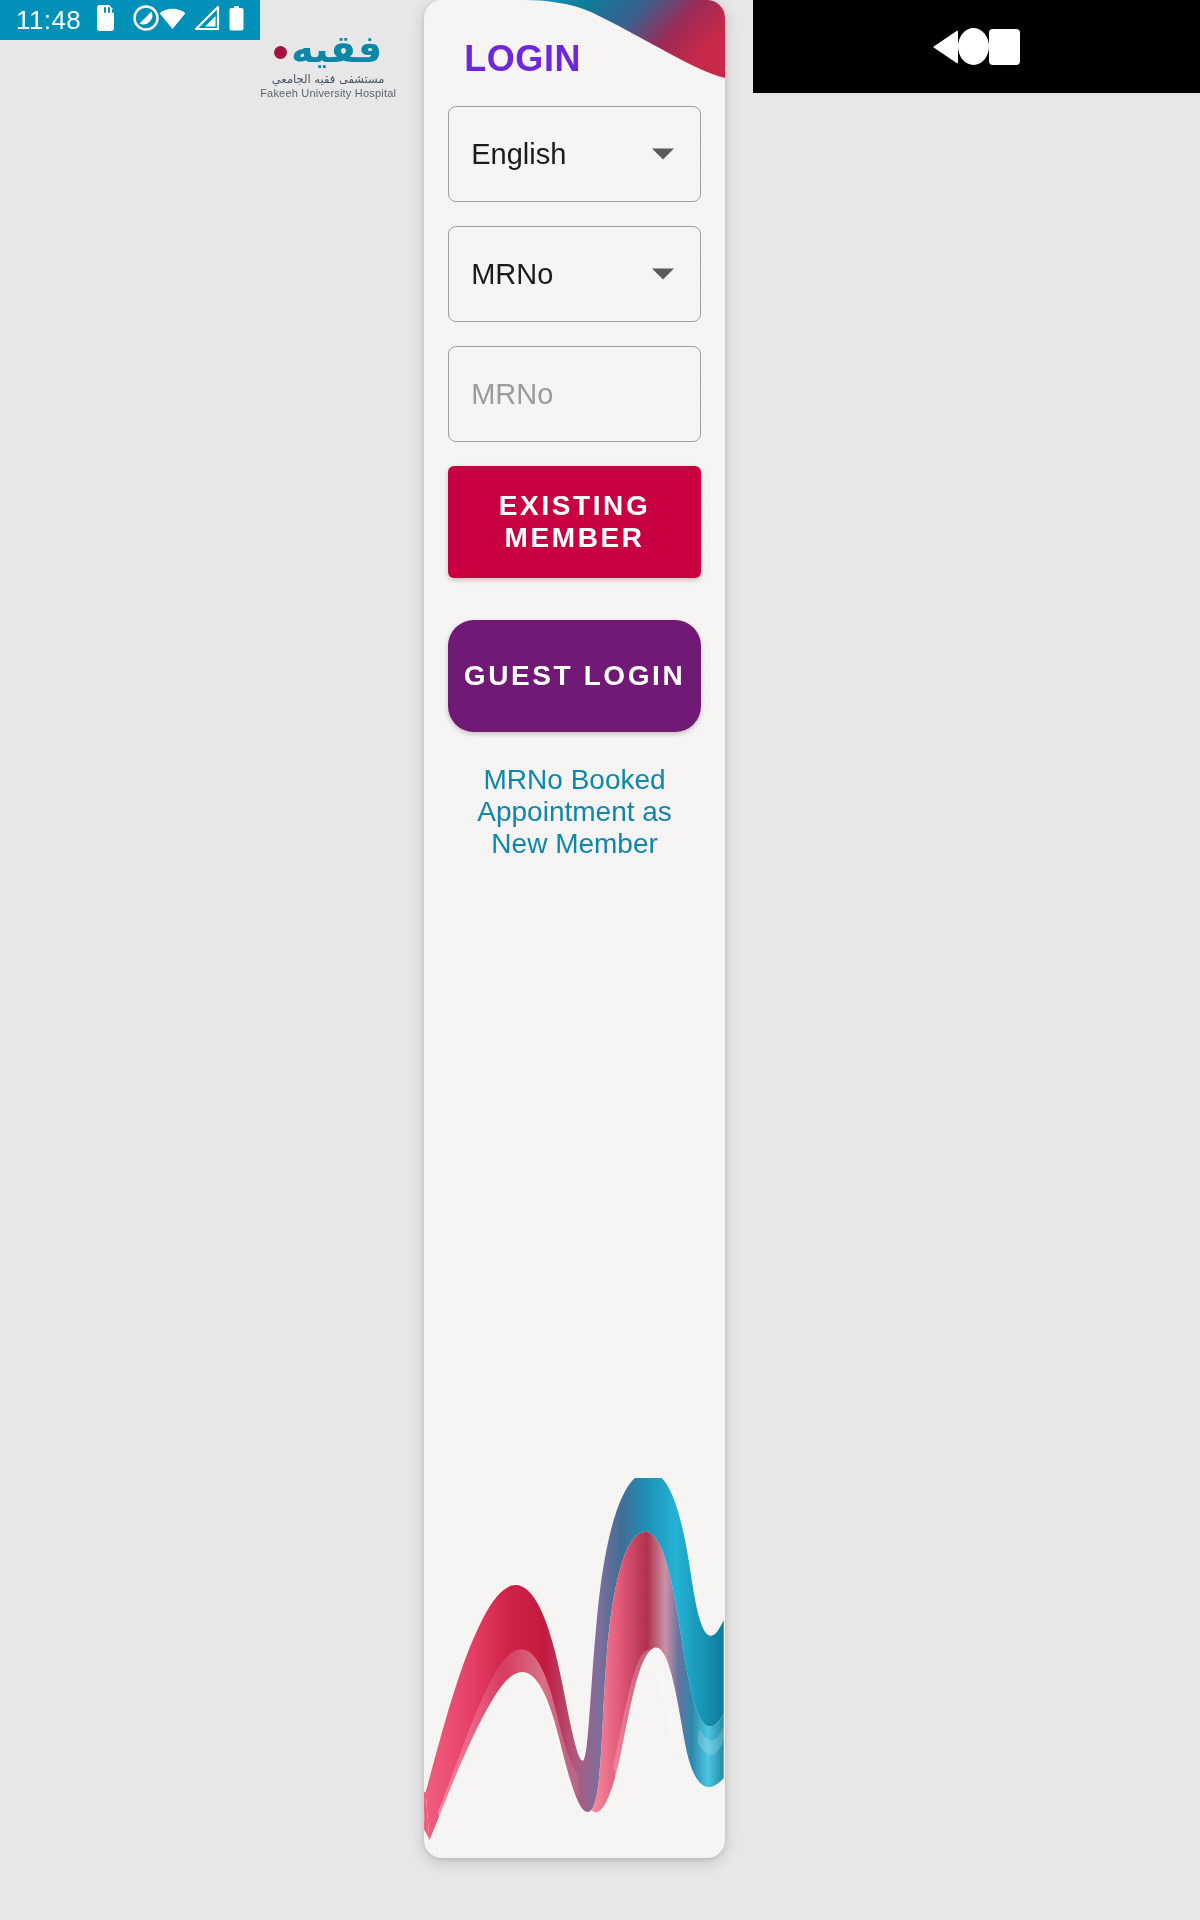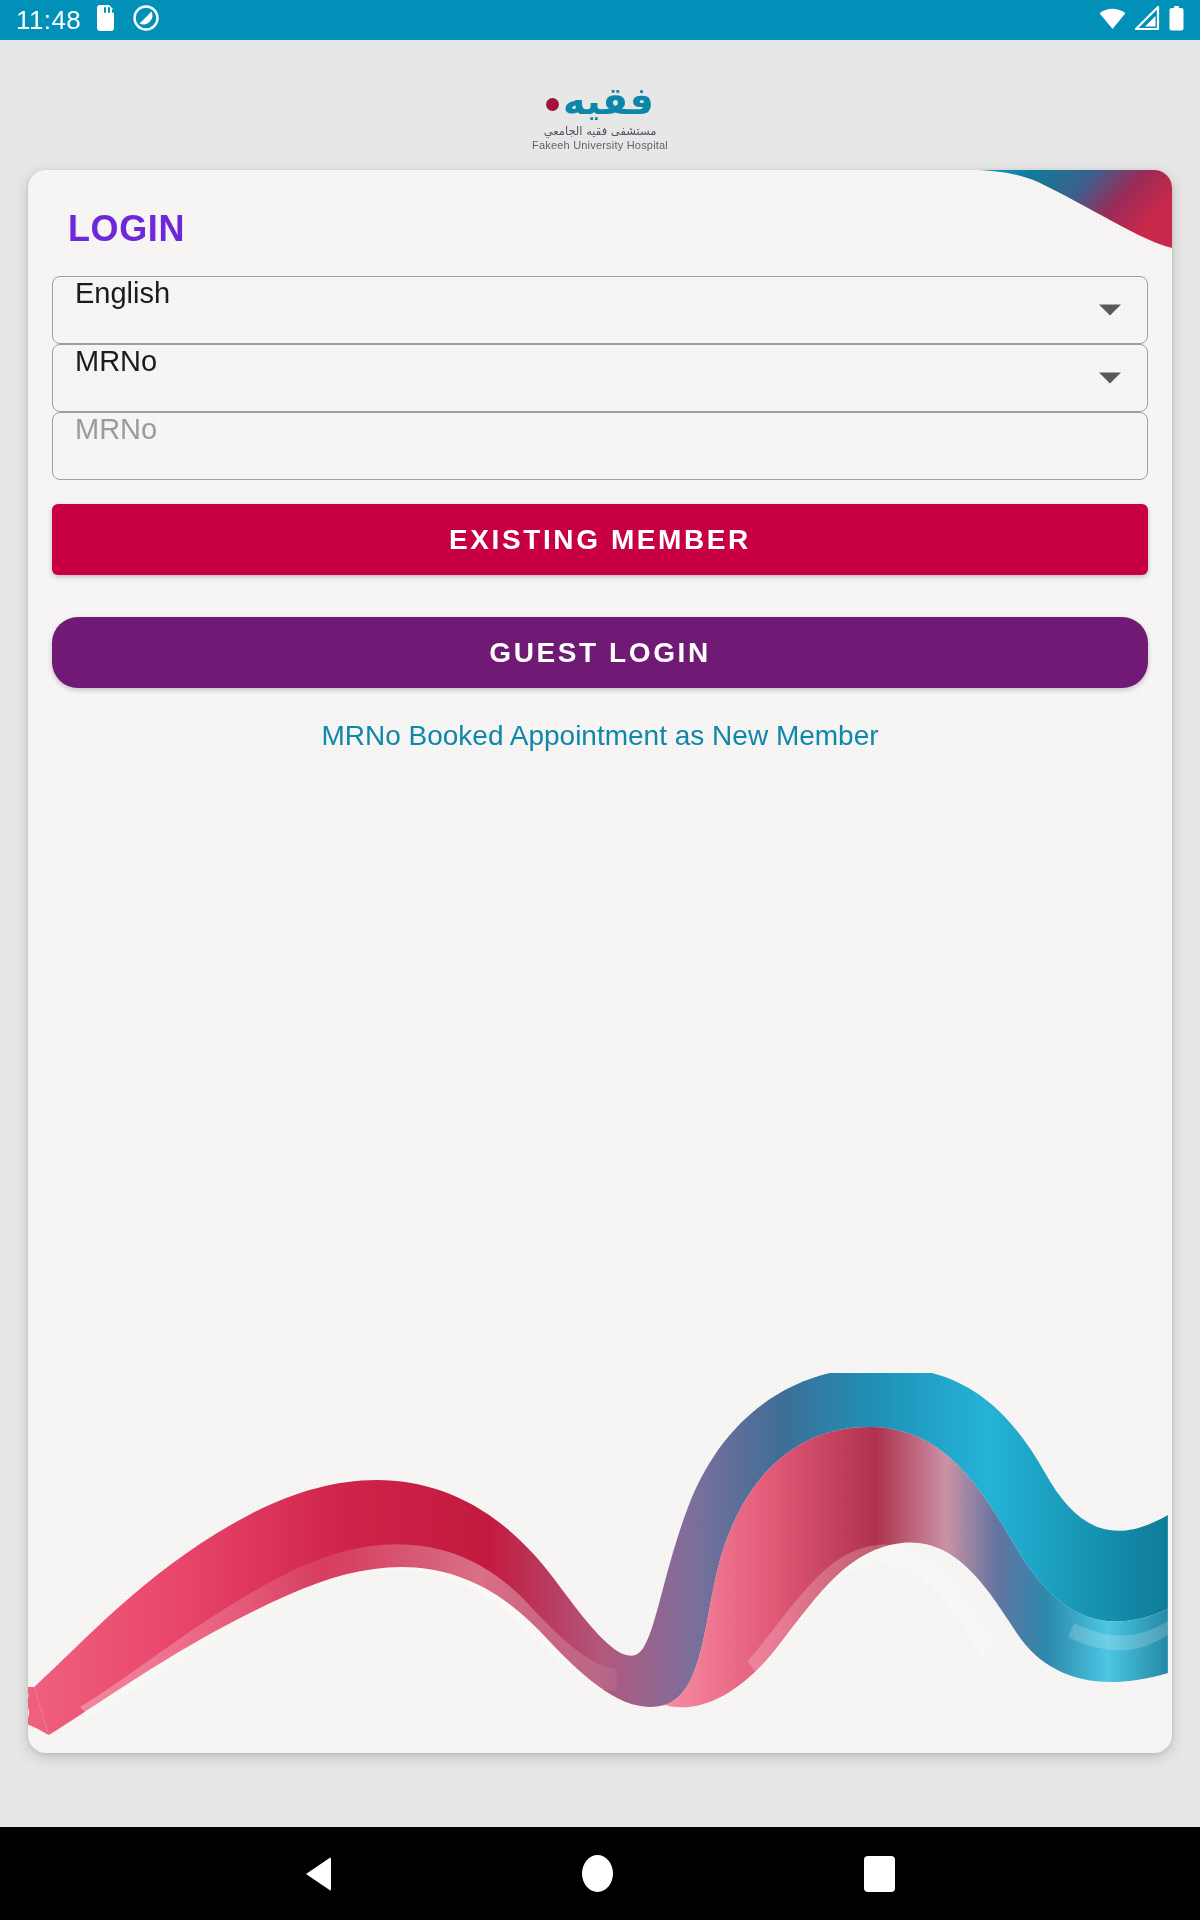--- a/index.html
+++ b/index.html
@@ -12,22 +12,21 @@
     font-family: "Liberation Sans", "DejaVu Sans", sans-serif;
     background: #e6e6e6;
   }
 
   #screen {
     position: relative;
     width: 1200px;
     height: 1920px;
     background: #e7e7e7;
     display: flex;
-    flex-direction: column;
-    gap: 12px;
+    flex-direction: row;
   }
 
   
   .status-bar {
     height: 40px;
     background: #0090b8;
     display: flex;
     align-items: center;
     padding: 0 16px;
     flex: 0 0 auto;
@@ -159,27 +158,28 @@
     color: #6d28d9;
     font-size: 36px;
     font-weight: 700;
     letter-spacing: 0.6px;
     margin: 8px 0 26px 16px;
   }
 
   
   .field {
     position: relative;
-    height: 68px;
+    height: 96px;
     border: 1.5px solid #9e9e9e;
     border-radius: 8px;
     background: transparent;
     display: flex;
-    align-items: flex-start;
+    align-items: center;
     padding: 0 22px;
+    margin-bottom: 24px;
   }
   .field-value {
     font-size: 29px;
     color: #1b1b1b;
     font-weight: 400;
   }
   .field-placeholder {
     font-size: 29px;
     color: #9b9b9b;
     font-weight: 400;
@@ -194,21 +194,21 @@
     border-right: 11px solid transparent;
     border-top: 11px solid #5a5a5a;
   }
 
   
   .btn {
     display: flex;
     align-items: center;
     justify-content: center;
     width: 100%;
-    height: 71px;
+    height: 112px;
     border: none;
     border-radius: 6px;
     color: #ffffff;
     font-size: 28px;
     font-weight: 700;
     letter-spacing: 2.6px;
     cursor: pointer;
     font-family: "Liberation Sans", sans-serif;
     box-shadow: 0 2px 5px rgba(0,0,0,0.22);
   }

